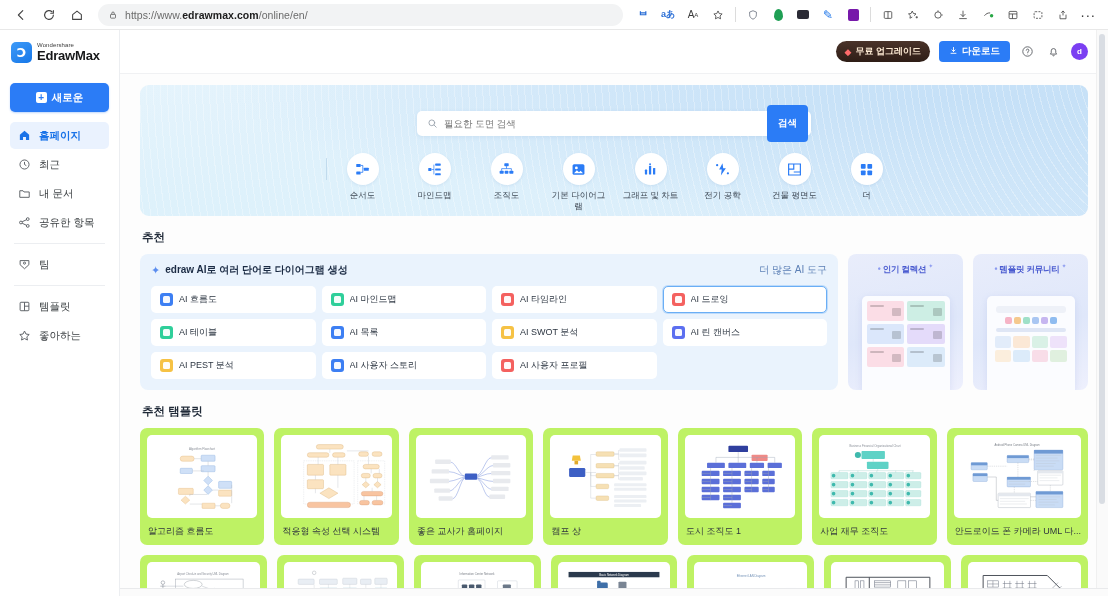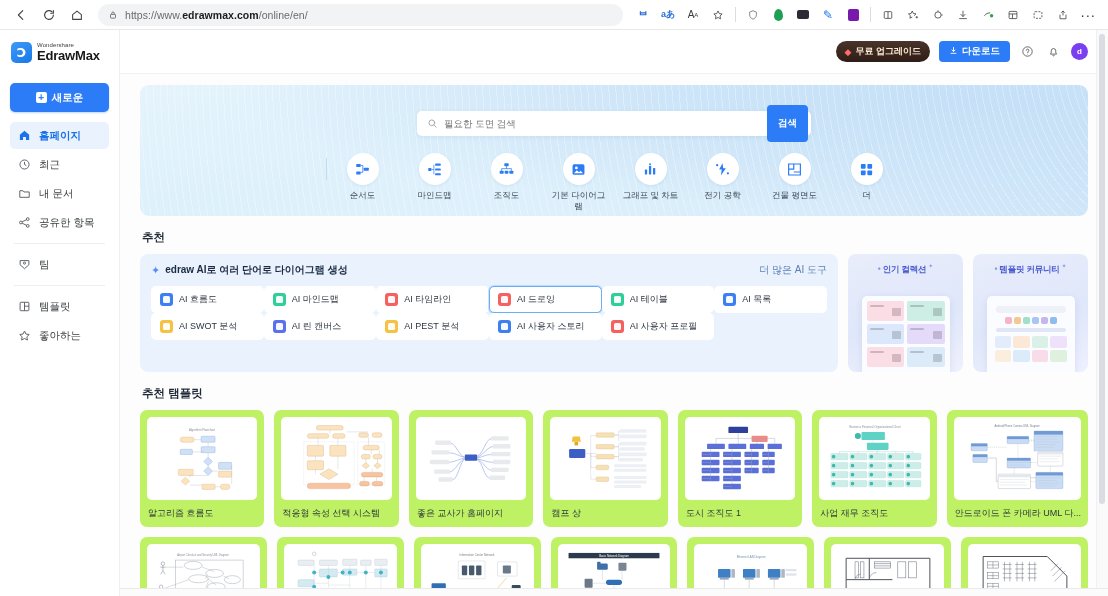--- a/index.html
+++ b/index.html
@@ -251,21 +251,22 @@
   .ai-head { display: flex; align-items: center; margin-bottom: 9px; }
   .ai-title {
     font-size: 10px; font-weight: 700; color: #1b2b44;
     display: flex; align-items: center; gap: 5px;
   }
   .spark { color: #5b8def; font-size: 11px; line-height:1; }
   .ai-more { margin-left: auto; font-size: 10px; color: #5b7fb5; }
 
   .ai-grid {
     display: grid;
-    grid-template-columns: repeat(6, 1fr);
+    grid-template-columns: repeat(4, 1fr);
+    gap: 6px;
   }
   .ai-card {
     background: #fff; border-radius: 5px;
     height: 27px;
     display: flex; align-items: center; gap: 6px;
     padding: 0 8px;
     border: 1px solid transparent;
     min-width: 0;
   }
   .ai-card.active { border-color: #6aaef5; box-shadow: 0 0 0 1px rgba(106,174,245,.35); }

